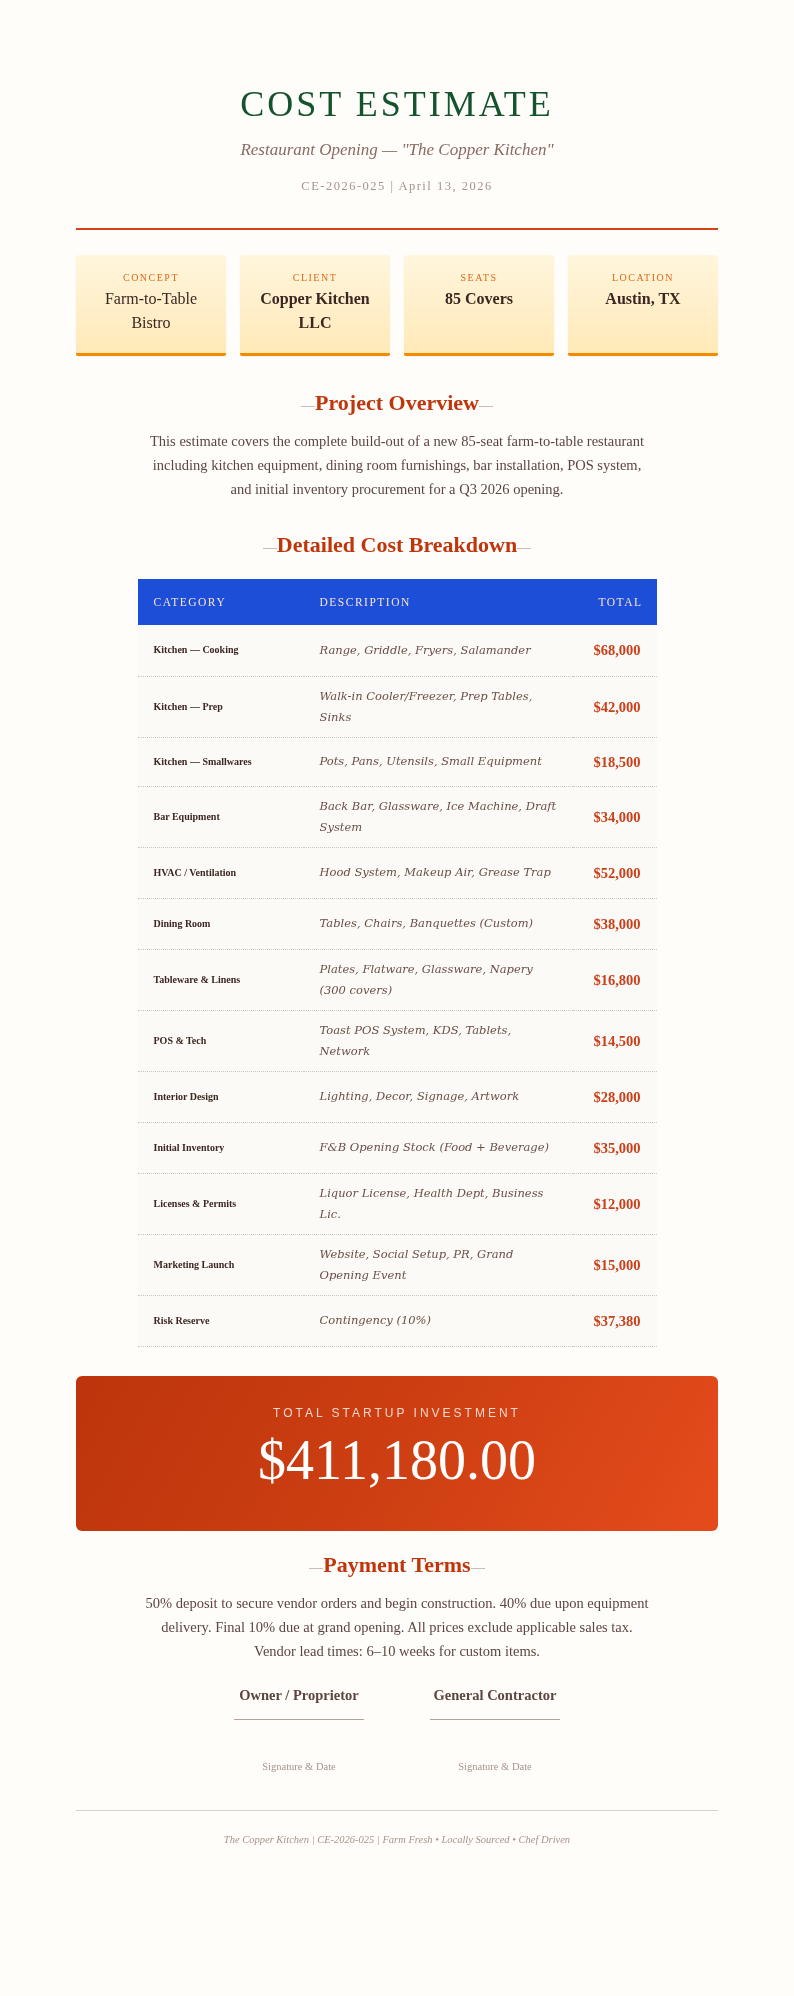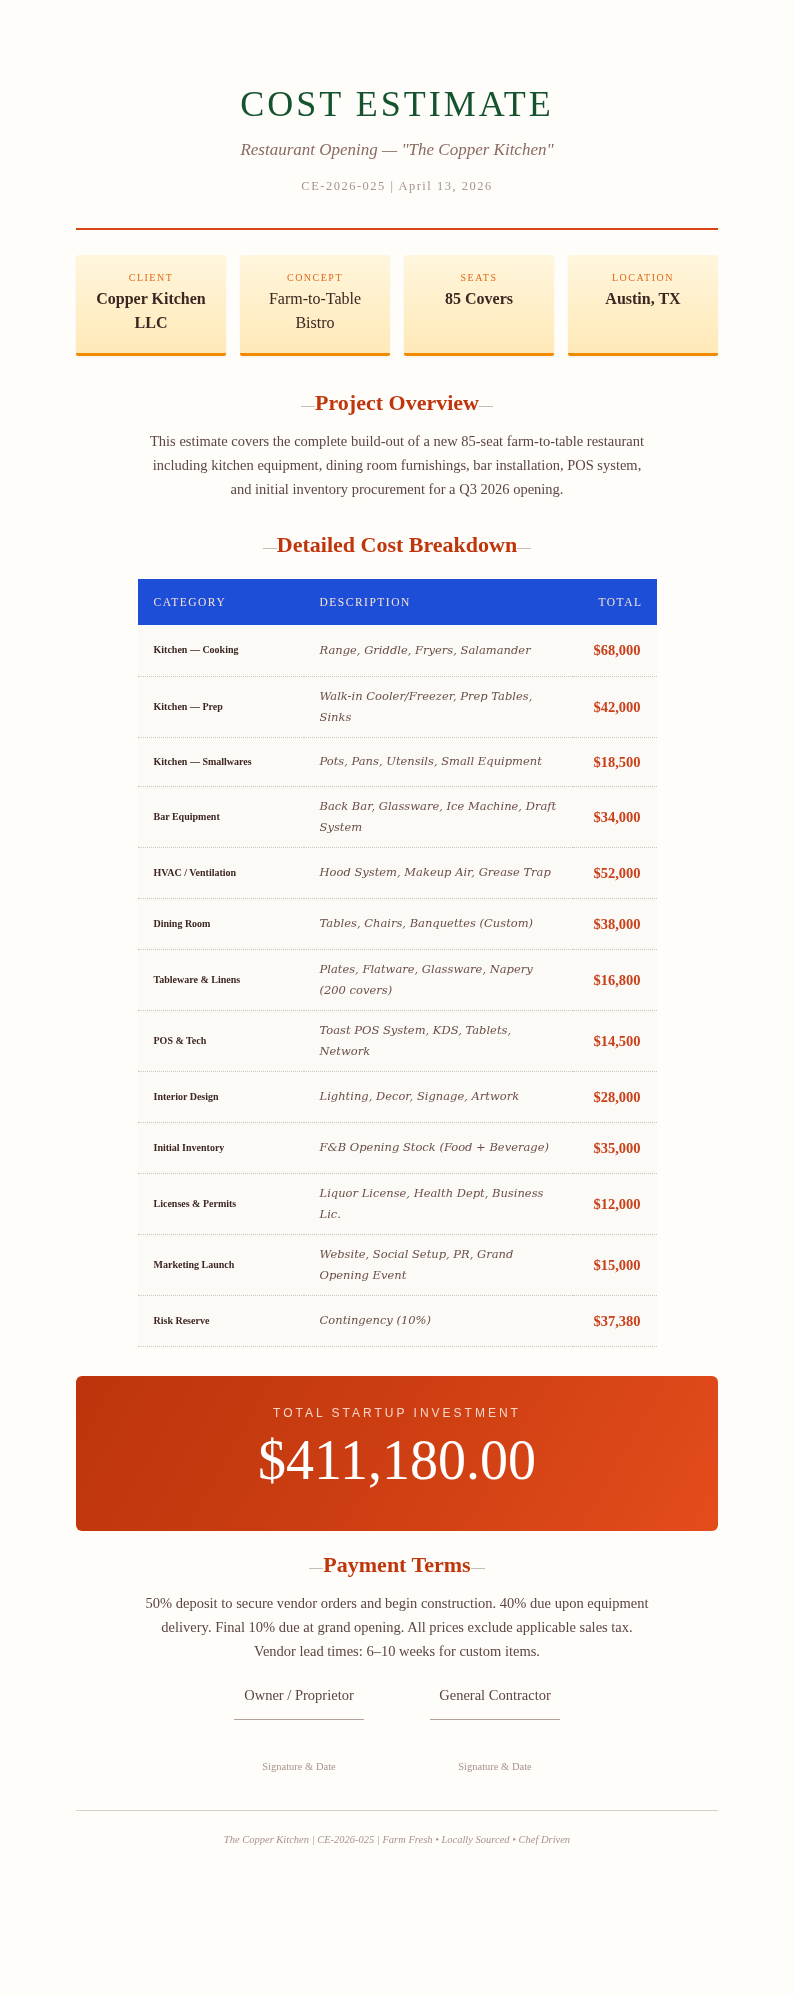--- a/index.html
+++ b/index.html
@@ -108,21 +108,21 @@
     .total-value {
       margin-top: 14px; font-size: 56px; color: #ffffff; line-height: 50px;
     }
 
     .payment-heading { margin-top: 20px; }
     .payment-text { margin-top: 12px; }
 
     
     .signatures { display: flex; justify-content: center; gap: 66px; margin-top: 22px; }
     .sig { width: 130px; text-align: center; }
-    .sig-role { font-size: 14.5px; font-weight: 400; color: #5c4540; line-height: 20px; }
+    .sig-role { font-size: 14.5px; font-weight: 700; color: #5c4540; line-height: 20px; }
     .sig-line { margin-top: 14px; height: 1px; background: #b8a09a; }
     .sig-caption { margin-top: 40px; font-size: 10.5px; color: #a8928c; line-height: 14px; }
 
     
     .footer-rule { margin-top: 36px; height: 1px; background: #d9cfcb; }
     .footer-text {
       margin-top: 22px; text-align: center; font-size: 10.5px; font-style: italic;
       color: #a8928c; line-height: 14px;
     }
   </style>
@@ -134,26 +134,26 @@
   <header class="header">
     <h1 class="title">COST ESTIMATE</h1>
     <div class="subtitle">Restaurant Opening — "The Copper Kitchen"</div>
     <div class="meta">CE-2026-025 | April 13, 2026</div>
   </header>
 
   <div class="rule"></div>
 
   <section class="cards">
     <div class="card">
+      <div class="card-label">CONCEPT</div>
+      <div class="card-value regular">Farm-to-Table Bistro</div>
+    </div>
+    <div class="card">
       <div class="card-label">CLIENT</div>
       <div class="card-value">Copper Kitchen LLC</div>
-    </div>
-    <div class="card">
-      <div class="card-label">CONCEPT</div>
-      <div class="card-value regular">Farm-to-Table Bistro</div>
     </div>
     <div class="card">
       <div class="card-label">SEATS</div>
       <div class="card-value">85 Covers</div>
     </div>
     <div class="card">
       <div class="card-label">LOCATION</div>
       <div class="card-value">Austin, TX</div>
     </div>
   </section>
@@ -201,21 +201,21 @@
         <td class="td-desc">Hood System, Makeup Air, Grease Trap</td>
         <td class="td-total">$52,000</td>
       </tr>
       <tr class="row-single">
         <td class="td-cat">Dining Room</td>
         <td class="td-desc">Tables, Chairs, Banquettes (Custom)</td>
         <td class="td-total">$38,000</td>
       </tr>
       <tr>
         <td class="td-cat">Tableware &amp; Linens</td>
-        <td class="td-desc">Plates, Flatware, Glassware, Napery (200 covers)</td>
+        <td class="td-desc">Plates, Flatware, Glassware, Napery (300 covers)</td>
         <td class="td-total">$16,800</td>
       </tr>
       <tr class="row-single">
         <td class="td-cat">POS &amp; Tech</td>
         <td class="td-desc">Toast POS System, KDS, Tablets, Network</td>
         <td class="td-total">$14,500</td>
       </tr>
       <tr class="row-single">
         <td class="td-cat">Interior Design</td>
         <td class="td-desc">Lighting, Decor, Signage, Artwork</td>

